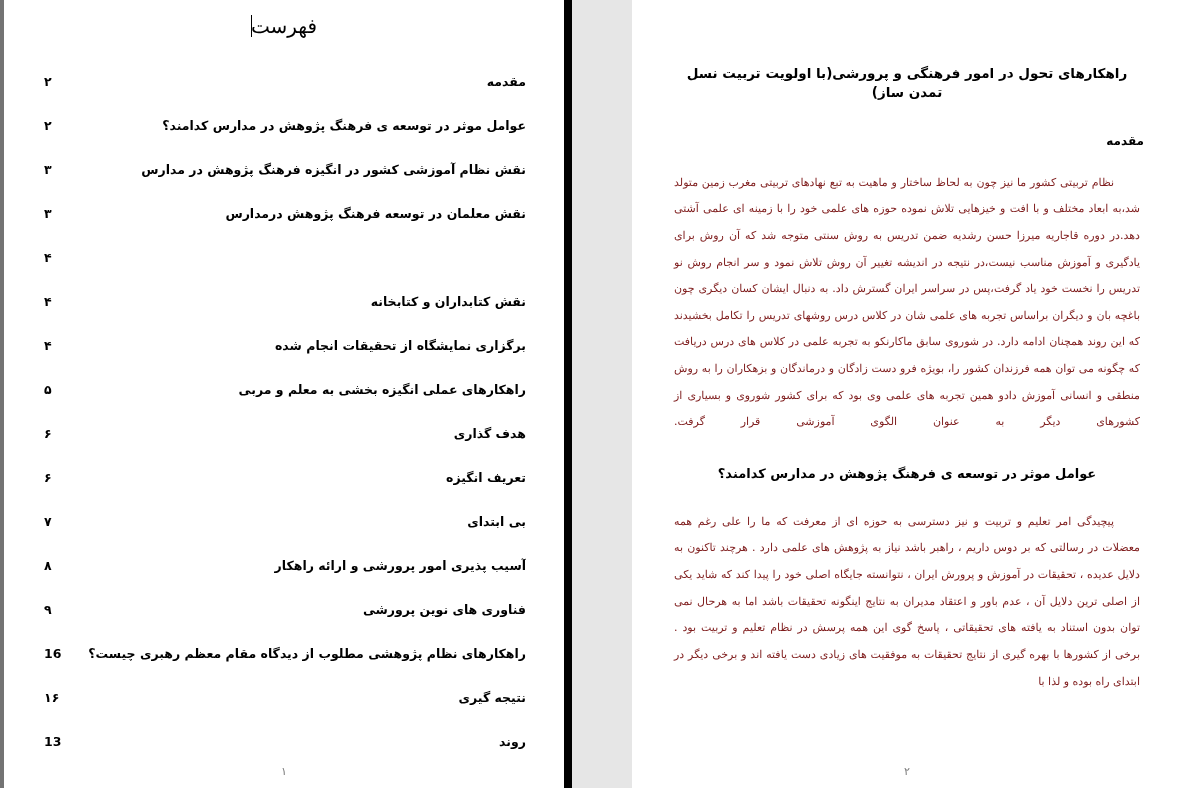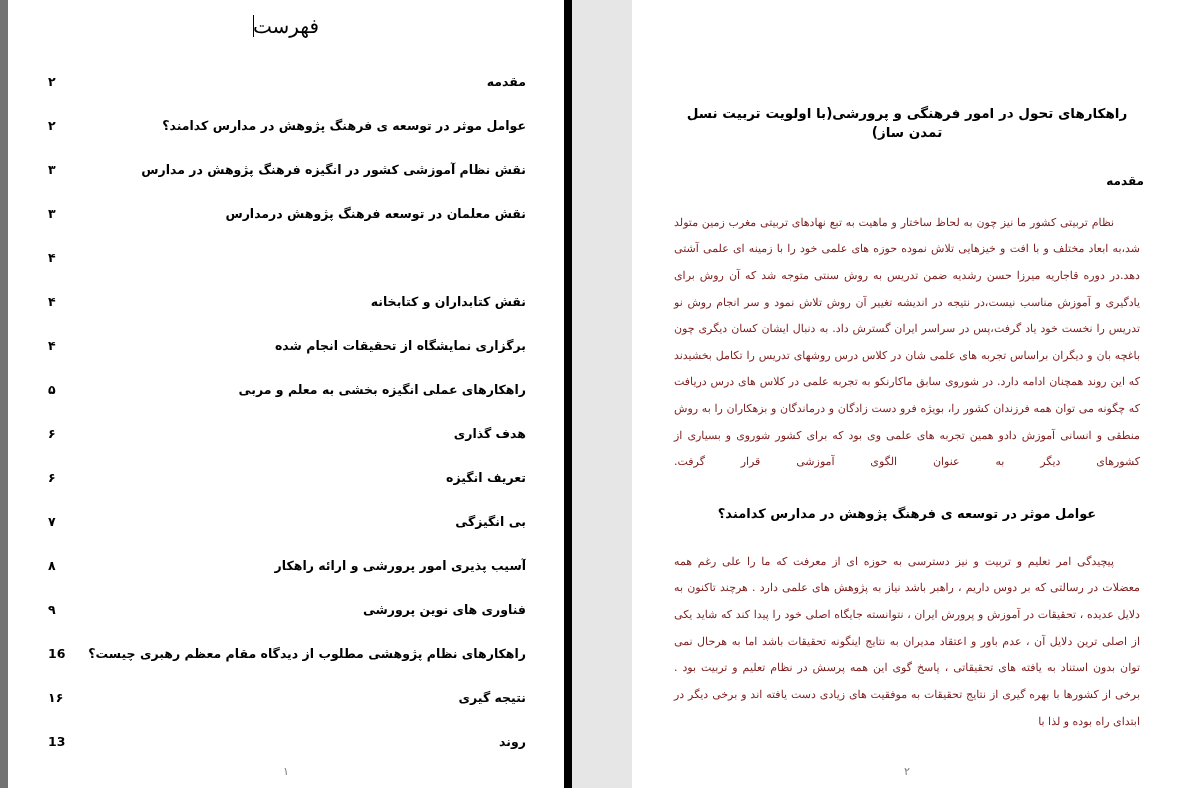--- a/index.html
+++ b/index.html
@@ -32,21 +32,21 @@
     position: relative;
     height: 788px;
     box-sizing: border-box;
     overflow: hidden;
     flex: 0 0 auto;
   }
 
   
   .page-toc {
     width: 564px;
-    border-left: 8px solid #737373;
+    border-left: 4px solid #737373;
     padding: 0;
   }
   
   .gutter {
     flex: 0 0 auto;
     width: 60px;
     height: 788px;
     background: #e6e6e6;
     border-left: 8px solid #000000;
   }
@@ -131,21 +131,21 @@
   }
 
   
   .doc-title {
     text-align: center;
     font-family: "DejaVu Sans", "Liberation Sans", sans-serif;
     font-weight: bold;
     font-size: 13.5px;
     color: #000000;
     margin: 0;
-    padding-top: 104px;
+    padding-top: 64px;
     line-height: 1.4;
   }
   .sec-heading {
     font-family: "DejaVu Sans", "Liberation Sans", sans-serif;
     font-weight: bold;
     font-size: 12px;
     color: #000000;
     text-align: right;
     margin: 0;
     padding-top: 32px;
@@ -240,21 +240,21 @@
           <span class="toc-label">هدف گذاری</span>
           <span class="toc-dots"></span>
           <span class="toc-page">۶</span>
         </li>
         <li class="toc-row">
           <span class="toc-label">تعریف انگیزه</span>
           <span class="toc-dots"></span>
           <span class="toc-page">۶</span>
         </li>
         <li class="toc-row">
-          <span class="toc-label">بی انگیزگی</span>
+          <span class="toc-label">بی ابتدای</span>
           <span class="toc-dots"></span>
           <span class="toc-page">۷</span>
         </li>
         <li class="toc-row">
           <span class="toc-label">آسیب پذیری امور پرورشی و ارائه راهکار</span>
           <span class="toc-dots"></span>
           <span class="toc-page">۸</span>
         </li>
         <li class="toc-row">
           <span class="toc-label">فناوری های نوین پرورشی</span>

